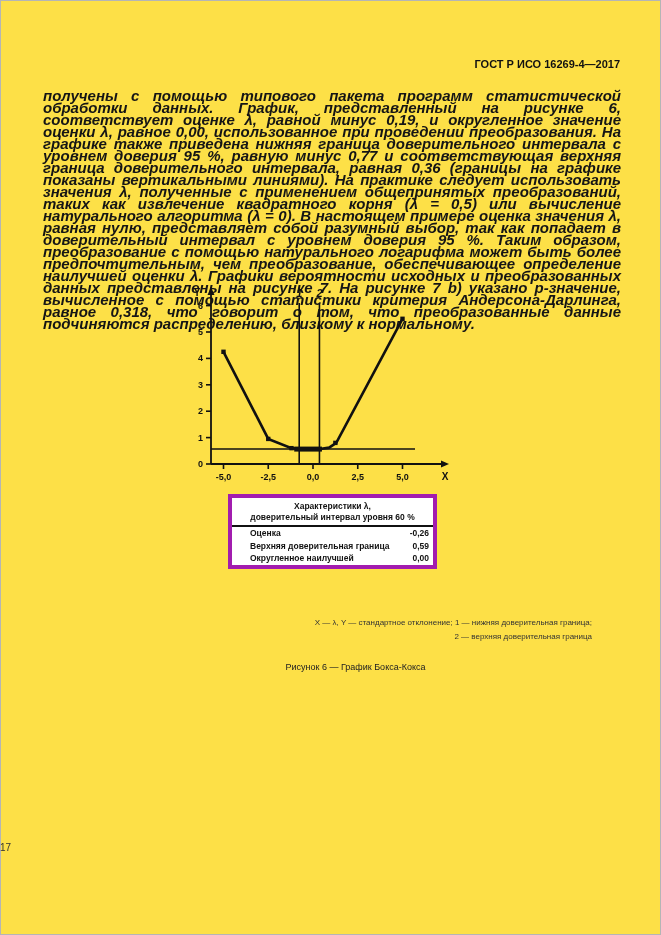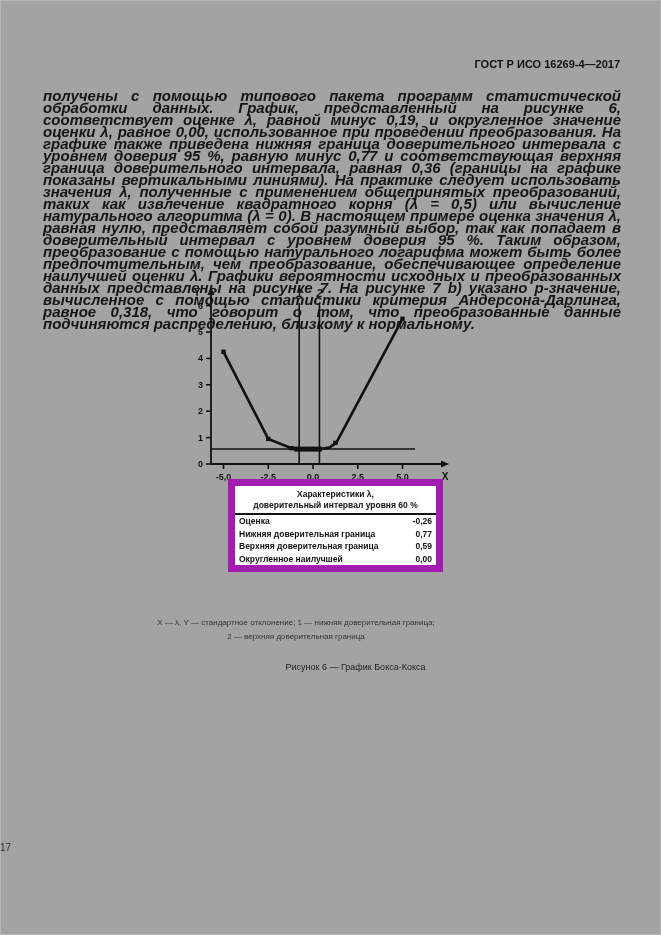--- a/index.html
+++ b/index.html
@@ -1,45 +1,45 @@
 <!DOCTYPE html>
 <html><head>
 <meta charset="utf-8">
 <style>
   html,body{margin:0;padding:0;background:#ffffff;}
   .page{
-    position:relative;width:661px;height:935px;background:#a3a3a3;
+    position:relative;width:661px;height:935px;background:#fde047;
     font-family:"Liberation Sans",sans-serif;color:#1a1a1a;overflow:hidden;
     box-shadow:inset 0 0 0 1px #b5b5b5;
   }
   .doc-header{
     position:absolute;top:58px;left:43px;width:577px;
     text-align:right;font-weight:bold;font-size:11px;color:#111;
   }
   .body-text{
     position:absolute;top:90px;left:43px;width:578px;
     font-style:italic;font-weight:bold;font-size:15px;line-height:12px;
     text-align:justify;color:#151515;
   }
   .chart-wrap{position:absolute;left:183px;top:283px;width:270px;height:205px;}
   svg text{fill:#111;font-family:"Liberation Sans",sans-serif;}
   svg .tick{font-size:9px;font-weight:bold;}
   svg .axis{font-size:10px;font-weight:bold;}
   svg .vl{font-size:11px;font-weight:bold;font-style:italic;}
   .lambda-table{
-    position:absolute;left:228px;top:479px;width:201px;
-    border:7px solid #a21caf;font-size:8.5px;font-weight:bold;color:#111;
+    position:absolute;left:228px;top:494px;width:201px;
+    border:4px solid #a21caf;font-size:8.5px;font-weight:bold;color:#111;
     background:#fff;
   }
   .t-head{border-bottom:2px solid #111;text-align:center;padding:3px 2px 2px 2px;line-height:11px;}
-  .t-row{display:flex;justify-content:space-between;padding:2px 4px 1px 4px;line-height:9.5px;}
+  .t-row{display:flex;justify-content:space-between;padding:2px 4px 1px 4px;line-height:9.5px;margin-left:14px;}
   .t-row .t-label{width:140px;}
   .t-row .t-value{text-align:right;}
   .fig-footnote{
-    position:absolute;left:0;top:616px;width:592px;text-align:center;
+    position:absolute;left:0;top:616px;width:592px;text-align:right;
     font-size:8px;line-height:14px;color:#333;
   }
   .fig-caption{
     position:absolute;left:0;top:662px;width:661px;text-align:center;
     font-size:9px;color:#222;padding-left:25px;
   }
   .page-number{
     position:absolute;left:0;top:842px;width:620px;text-align:left;
     font-size:10px;color:#333;
   }
@@ -103,24 +103,20 @@
   <div class="lambda-table">
     <div class="t-head">
       <div>Характеристики λ,</div>
       <div>доверительный интервал уровня 60 %</div>
     </div>
     <div class="t-row">
       <span class="t-label">Оценка</span>
       <span class="t-value">-0,26</span>
     </div>
     <div class="t-row">
-      <span class="t-label">Нижняя доверительная граница</span>
-      <span class="t-value">0,77</span>
-    </div>
-    <div class="t-row">
       <span class="t-label">Верхняя доверительная граница</span>
       <span class="t-value">0,59</span>
     </div>
     <div class="t-row">
       <span class="t-label">Округленное наилучшей</span>
       <span class="t-value">0,00</span>
     </div>
   </div>
 
   <div class="fig-footnote">

